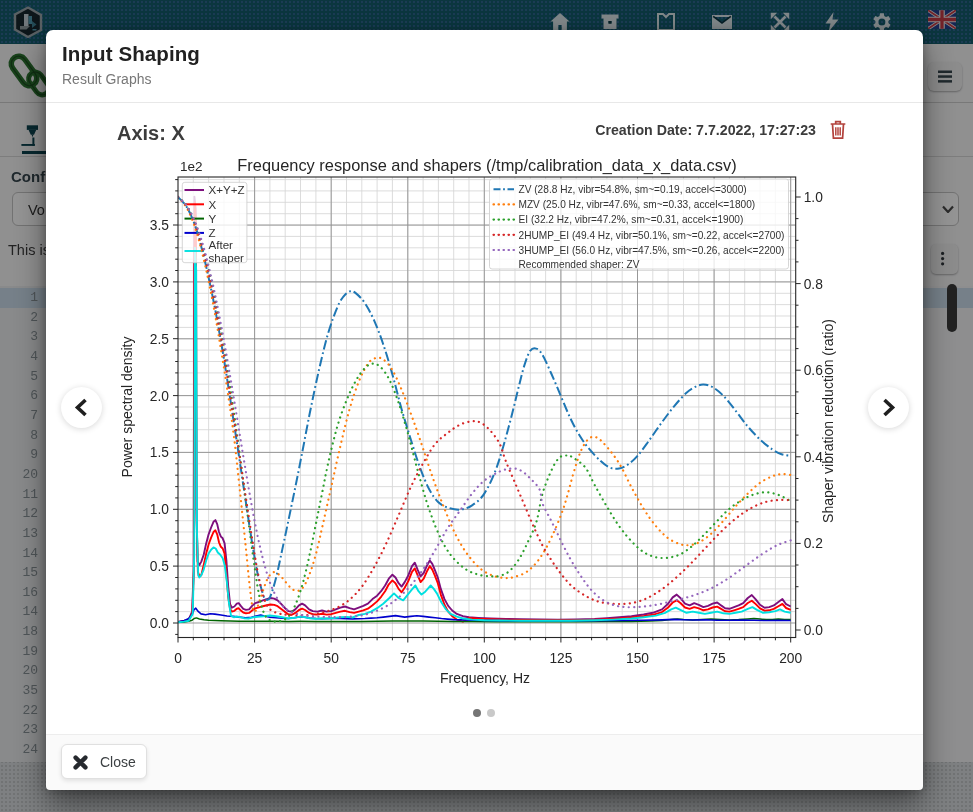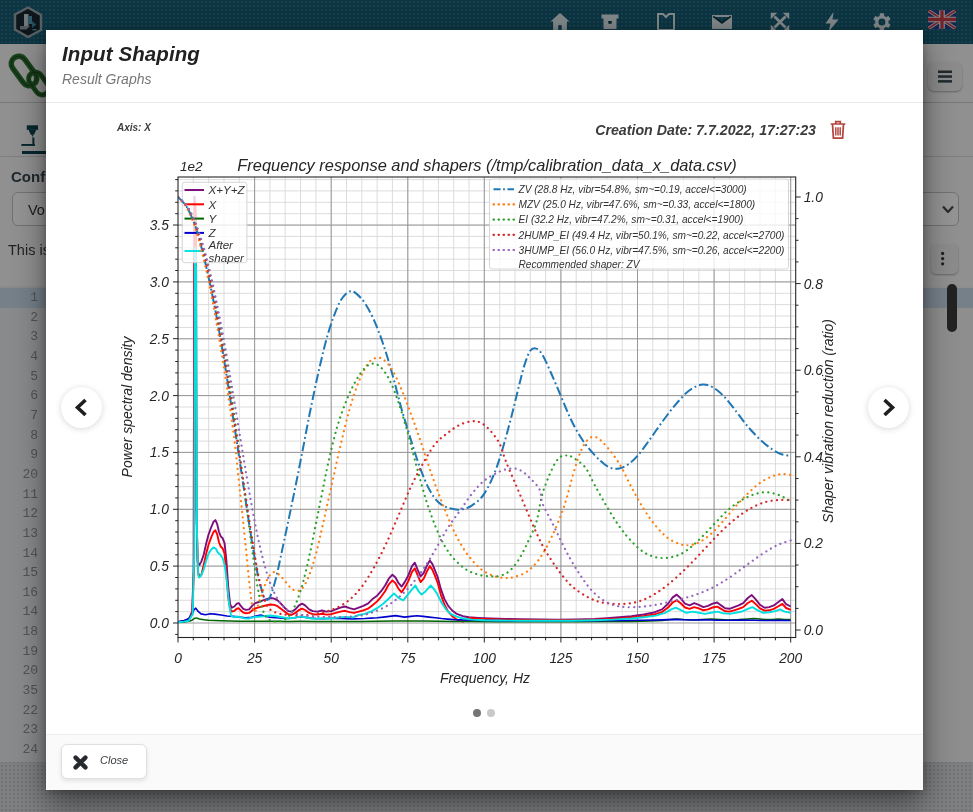--- a/index.html
+++ b/index.html
@@ -16,32 +16,32 @@
 .sel span { position:absolute; left:15px; top:9px; font-size:14.5px; color:#333; }
 .chevsvg { position:absolute; right:4px; top:12.5px; }
 .desc { position:absolute; left:8px; top:242px; font-size:14.5px; color:#3c3c3c; }
 .editor { position:absolute; left:0px; top:286px; width:973px; height:476px; background:#f4f5f6; }
 .gutter { position:absolute; left:0; top:0; width:47px; height:476px; background:#eceef0; }
 .ln { position:absolute; width:38px; text-align:right; font-family:"Liberation Mono",monospace; font-size:13px; line-height:19.65px; color:#8a9499; }
 .hl1 { position:absolute; left:0; top:2px; width:973px; height:19.6px; background:#ccdded; }
 .btnflat { position:absolute; background:#f2f2f2; border-radius:4px; box-shadow:0 1px 2px rgba(0,0,0,0.3); color:#37474f; text-align:center; }
 .scrollthumb { position:absolute; left:947px; top:284px; width:10px; height:48px; background:#3c3c3c; border-radius:5px; }
 .overlay { position:absolute; inset:0; background:rgba(0,0,0,0.42); }
-.modal { position:absolute; left:46px; top:30px; width:877px; height:760px; background:#ffffff; border-radius:0;
-  box-shadow:0 14px 30px rgba(0,0,0,0.48),0 2px 8px rgba(0,0,0,0.24);font-style:italic; }
+.modal { position:absolute; left:46px; top:30px; width:877px; height:760px; background:#ffffff; border-radius:7px;
+  box-shadow:0 14px 30px rgba(0,0,0,0.48),0 2px 8px rgba(0,0,0,0.24); }
 .mtitle { position:absolute; left:16px; top:12px; font-size:20.5px; font-weight:600; color:#212121; letter-spacing:0.1px; }
 .msub { position:absolute; left:16px; top:41px; font-size:14px; color:#777; }
 .mdiv { position:absolute; left:0; top:72px; width:877px; height:1px; background:#e8e8e8; }
-.axis { position:absolute; left:71px; top:92px; font-size:10px; font-weight:bold; color:#3c3c3c; }
+.axis { position:absolute; left:71px; top:92px; font-size:20px; font-weight:bold; color:#3c3c3c; }
 .cdate { position:absolute; right:107px; top:92px; font-size:14.2px; font-weight:bold; color:#3c3c3c; }
 .chart { position:absolute; left:66px; top:110px; width:744px; height:562px; }
 .navbtn { position:absolute; width:41px; height:41px; border-radius:50%; background:#fff; box-shadow:0 1px 6px rgba(0,0,0,0.16); }
 .cdot { position:absolute; width:8px; height:8px; border-radius:50%; top:679px; }
 .mfoot { position:absolute; left:0; top:704px; width:877px; height:56px; background:#fafafa; border-top:1px solid #ededed; border-radius:0 0 4px 4px; }
-.closebtn { position:absolute; left:15px; top:9px; width:86px; height:35px; background:#fff; border:1px solid #e0e0e0; border-radius:6px; font-size:11px; color:#3c4043; box-shadow:0 2px 4px rgba(0,0,0,0.10); }
+.closebtn { position:absolute; left:15px; top:9px; width:86px; height:35px; background:#fff; border:1px solid #e0e0e0; border-radius:6px; font-size:14px; color:#3c4043; box-shadow:0 2px 4px rgba(0,0,0,0.10); }
 .closebtn .t { position:absolute; left:38px; top:8.5px; }
 </style></head>
 <body>
 <div class="page">
   <div class="dots" style="position:absolute;inset:0;"></div>
   <div class="card"></div>
   <div class="topbar"></div>
   <svg style="position:absolute;left:12px;top:6px" width="32" height="32" viewBox="0 0 32 32">
       <path d="M16 1.5 29 9v15L16 31 3 23.5v-15z" fill="#17262d" stroke="#99a5ab" stroke-width="2.4"></path>
       <path d="M12 8h4.5v12H12z" fill="#c3ced4"></path>

